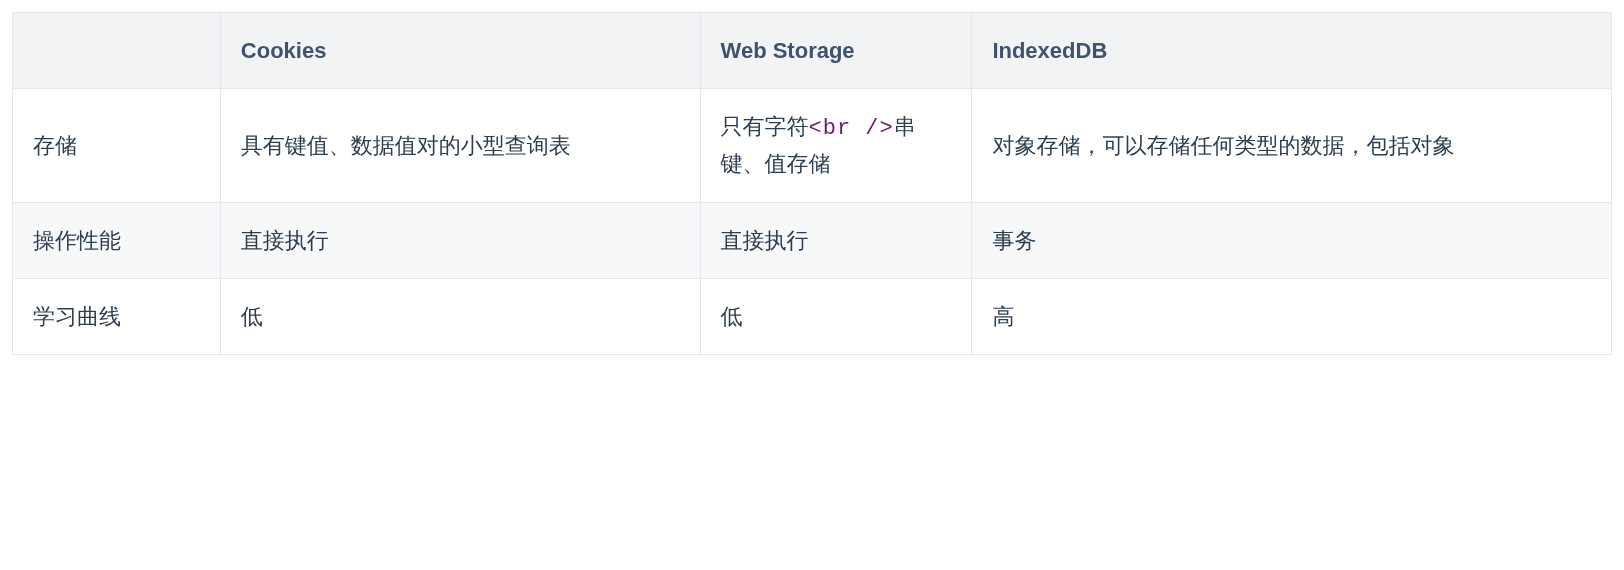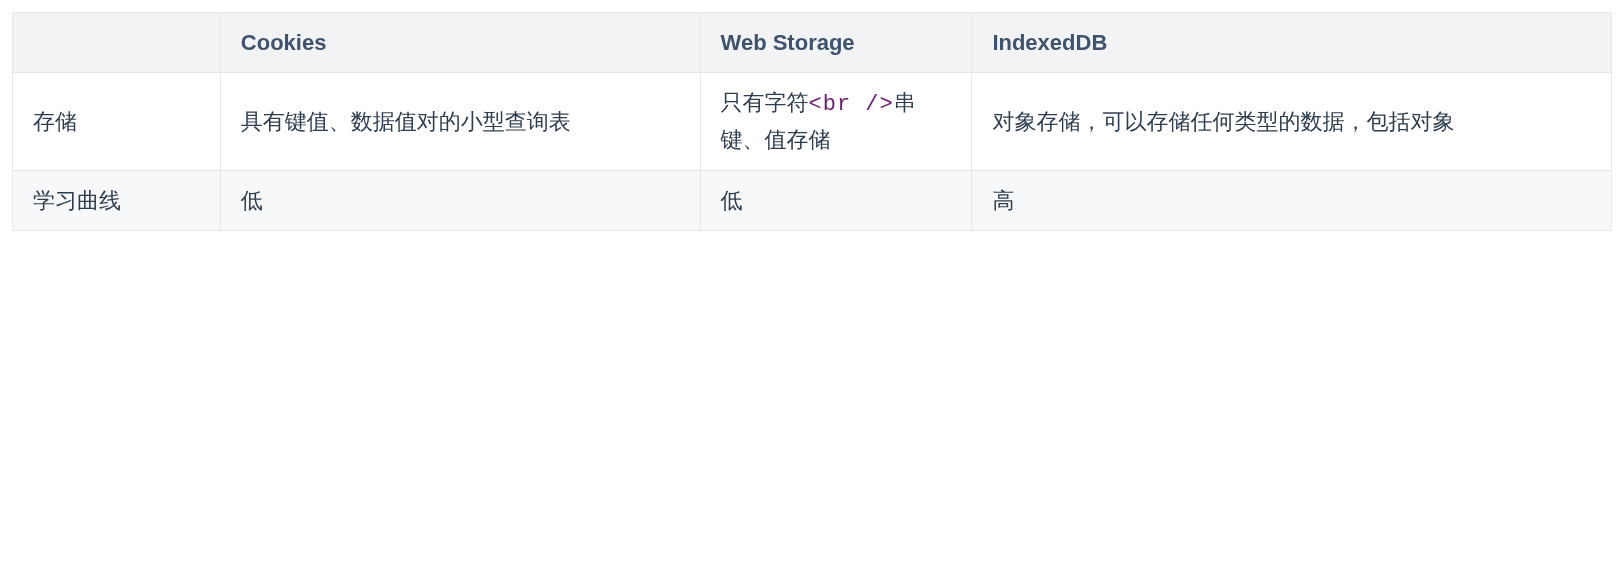--- a/index.html
+++ b/index.html
@@ -11,21 +11,21 @@
     color: #2c3e50;
     line-height: 1.6;
     background: #fff;
   }
   table {
     width: 100%;
     border-collapse: collapse;
   }
   th, td {
     border: 1px solid #e7e7eb;
-    padding: 12px 20px;
+    padding: 20px 20px;
     text-align: left;
     vertical-align: middle;
   }
   thead th {
     background: #f2f3f5;
     font-weight: 600;
     color: #3f536e;
   }
   thead th:first-child {
     background: #f2f3f5;
@@ -66,19 +66,25 @@
   <tbody>
     <tr>
       <td>存储</td>
       <td>具有键值、数据值对的小型查询表</td>
       <td>
         <span>只有字符</span><span class="code-frag">&lt;br /&gt;</span><span>串键、值存储</span>
       </td>
       <td>对象存储，可以存储任何类型的数据，包括对象</td>
     </tr>
     <tr>
+      <td>操作性能</td>
+      <td>直接执行</td>
+      <td>直接执行</td>
+      <td>事务</td>
+    </tr>
+    <tr>
       <td>学习曲线</td>
       <td>低</td>
       <td>低</td>
       <td>高</td>
     </tr>
   </tbody>
 </table>
 
 </body></html>

